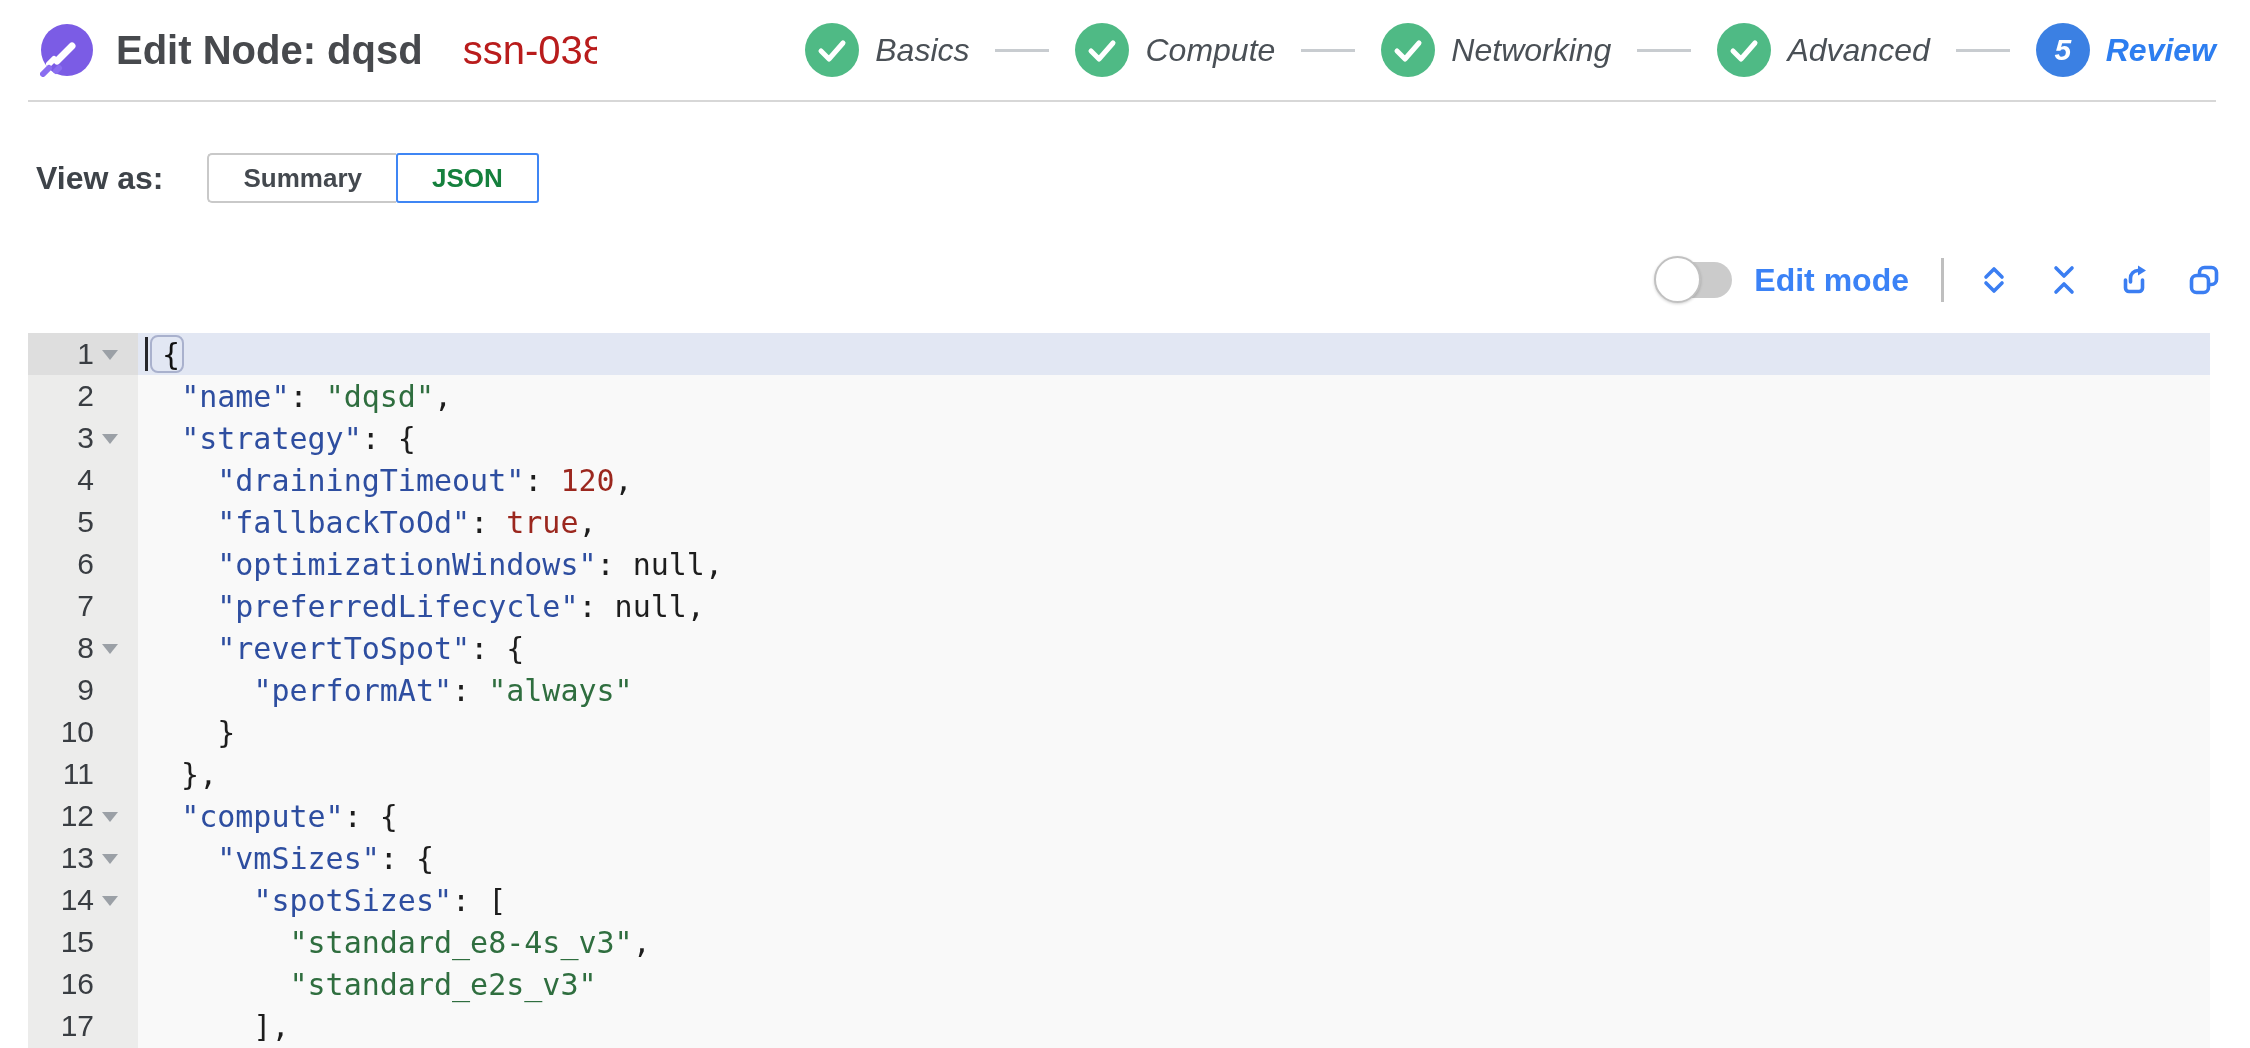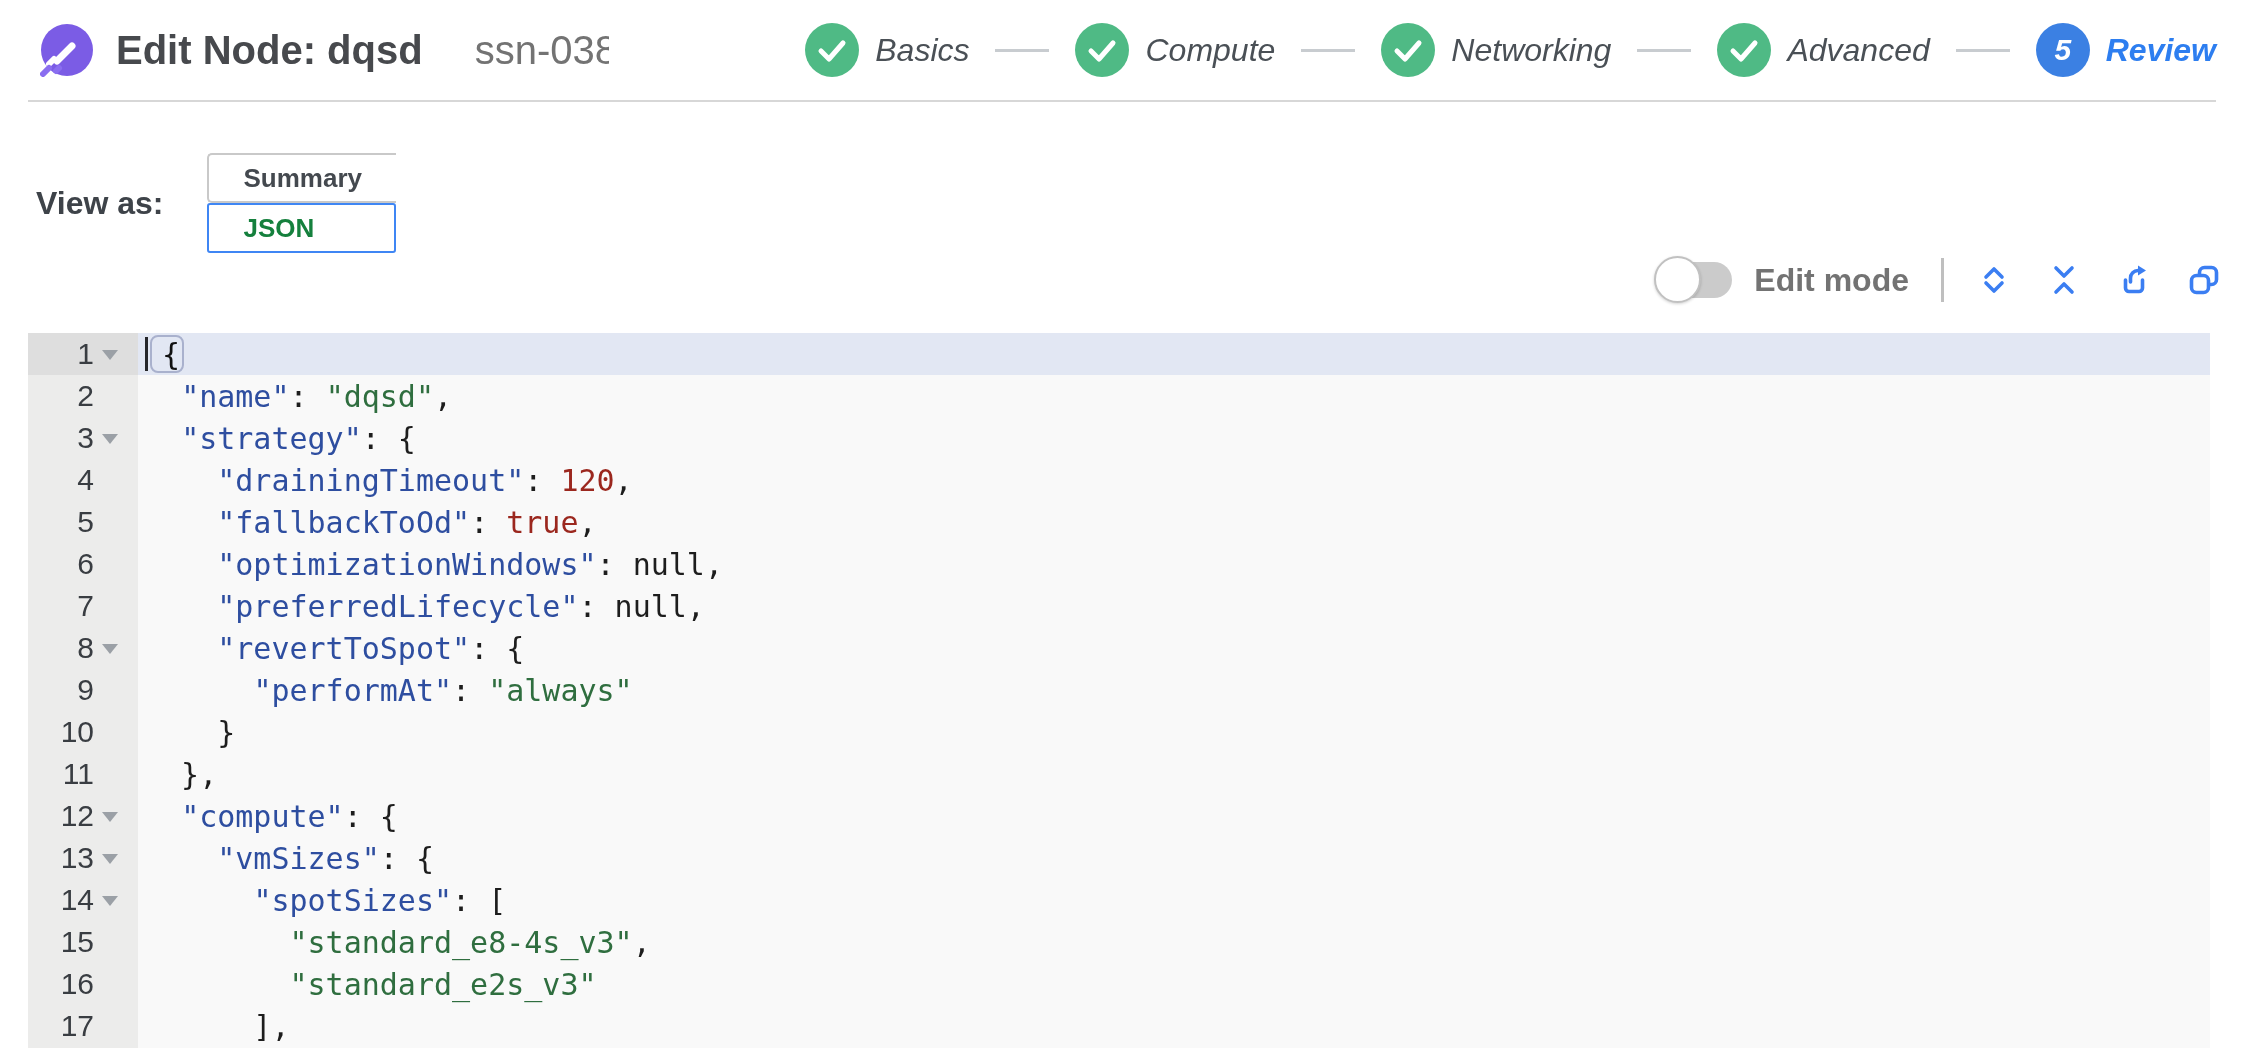--- a/index.html
+++ b/index.html
@@ -5,21 +5,21 @@
   html,body{margin:0;padding:0;background:#fff;}
   body{width:2250px;height:1048px;position:relative;overflow:hidden;
        font-family:"Liberation Sans",sans-serif;color:#44484e;}
 
   
   .header{position:absolute;top:0;left:28px;right:34px;height:102px;
           border-bottom:2px solid #d7d7d7;display:flex;align-items:center;
           padding-left:12px;box-sizing:border-box;background:#fff;}
   .logo{width:54px;height:54px;flex:0 0 54px;}
   .title{font-size:40px;font-weight:700;color:#47494d;margin-left:22px;white-space:nowrap;}
-  .subtitle{font-size:40px;font-weight:400;color:#737373;margin-left:52px;
+  .subtitle{font-size:40px;font-weight:400;color:#b91c1c;margin-left:40px;
             width:134px;overflow:hidden;white-space:nowrap;flex:0 0 auto;}
   .stepper{margin-left:auto;display:flex;align-items:center;}
   .step{display:flex;align-items:center;cursor:pointer;font-style:italic;}
   .step-circle{width:54px;height:54px;border-radius:50%;display:flex;
                align-items:center;justify-content:center;flex:0 0 54px;}
   .step-circle.done{background:#4fba85;}
   .step-circle.active{background:#3b80e3;}
   .step-number{color:#fff;font-size:30px;font-weight:700;}
   .step-label{font-size:32px;color:#4a5056;margin-left:16px;white-space:nowrap;}
   .step.active .step-label{color:#2d7ef0;font-weight:700;}
@@ -33,21 +33,21 @@
            box-sizing:border-box;}
   .seg-btn.plain{color:#44494f;border:2px solid #c9c9c9;border-radius:5px 0 0 5px;border-right:none;}
   .seg-btn.selected{color:#15803d;border:2px solid #3f86f4;border-radius:3px;position:relative;z-index:1;text-align:right;}
 
   
   .toolbar{position:absolute;top:252px;right:28px;display:flex;align-items:center;height:56px;}
   .switch{width:74px;height:36px;border-radius:18px;background:#cbcbcb;position:relative;cursor:pointer;}
   .knob{position:absolute;left:-4px;top:-6px;width:47px;height:47px;border-radius:50%;
         background:#fff;border:2px solid #c1c1c1;box-sizing:border-box;
         box-shadow:0 1px 3px rgba(0,0,0,.18);}
-  .editmode-label{font-size:32px;font-weight:700;color:#737373;margin-left:22px;white-space:nowrap;}
+  .editmode-label{font-size:32px;font-weight:700;color:#3b82f6;margin-left:22px;white-space:nowrap;}
   .tb-divider{width:3px;height:44px;background:#bfbfbf;margin:0 32px;}
   .tb-icons{display:flex;align-items:center;gap:34px;}
   .tb-btn{width:36px;height:36px;display:flex;align-items:center;justify-content:center;
           background:none;border:none;padding:0;cursor:pointer;}
   .tb-btn svg{width:34px;height:34px;}
 
   
   .editor{position:absolute;top:333px;left:28px;width:2182px;height:715px;
           background:#f9f9f9;overflow:hidden;font-family:"DejaVu Sans Mono",monospace;}
   .ed-gutter-bg{position:absolute;left:0;top:0;bottom:0;width:110px;background:#ececeb;}
@@ -125,21 +125,21 @@
         <div class="step-circle active">
           <span class="step-number">5</span>
         </div>
         <span class="step-label">Review</span>
       </div>
     </div>
 </div>
 
 <div class="viewas">
   <div class="viewas-label">View as:</div>
-  <div style="display:flex;flex-direction:column;" id="viewas-buttons">
+  <div style="display:flex;" id="viewas-buttons">
       <button class="seg-btn plain">Summary</button>
       <button class="seg-btn selected">JSON</button>
     </div>
 </div>
 
 <div class="toolbar">
   <div class="switch">
     <div class="knob"></div>
   </div>
   <div class="editmode-label">Edit mode</div>

